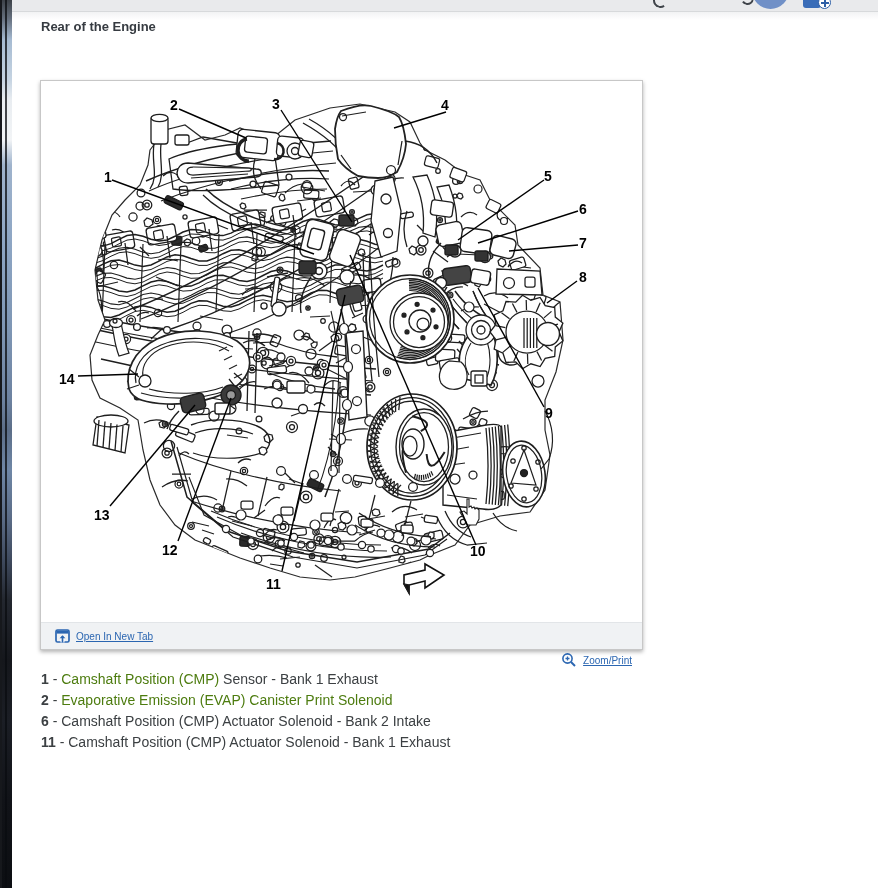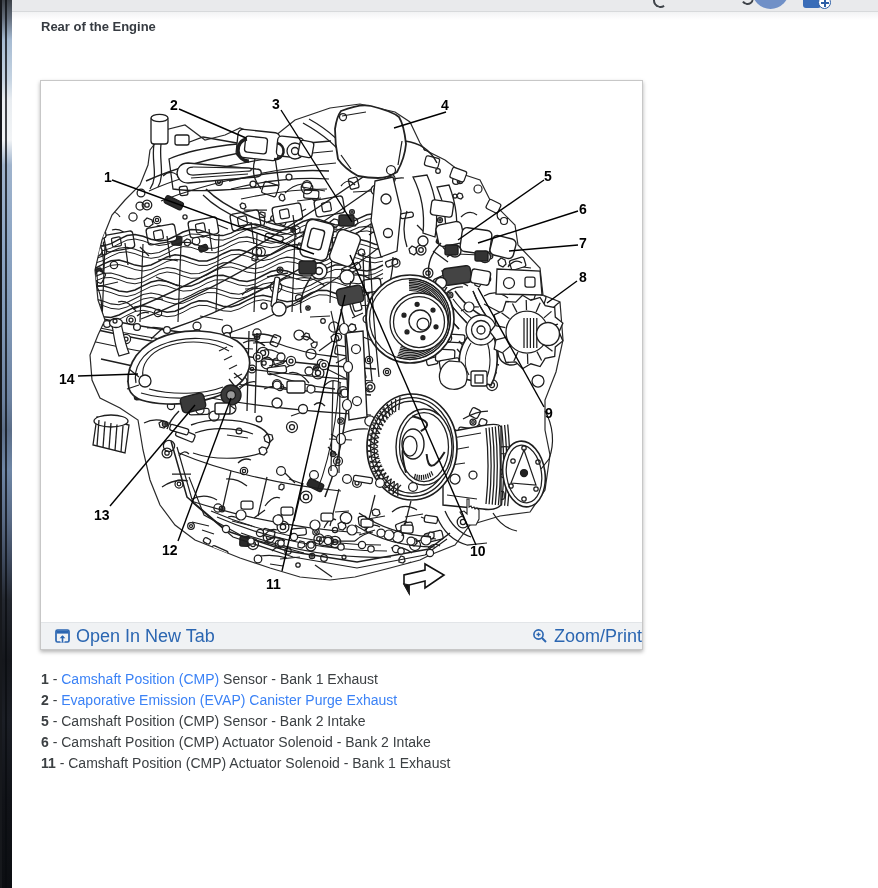--- a/index.html
+++ b/index.html
@@ -13,28 +13,28 @@
 .tb-curve2{position:absolute;left:741px;top:-8px;width:9px;height:9px;border:2px solid #3f444a;border-radius:50%;border-left-color:transparent;border-top-color:transparent;transform:rotate(10deg);}
 .tb-avatar{position:absolute;left:752px;top:-28px;width:37px;height:37px;border-radius:50%;background:#7090c7;}
 .tb-photo{position:absolute;left:803px;top:-12px;width:18px;height:20px;border-radius:3px;background:#3a6db8;}
 .tb-plus{position:absolute;left:818px;top:-4px;width:11px;height:11px;border-radius:50%;background:#fff;border:1.6px solid #2d5ea6;}
 .tb-plus:before{content:"";position:absolute;left:5px;top:2px;width:2px;height:8px;background:#2d5ea6;}
 .tb-plus:after{content:"";position:absolute;left:2px;top:5px;width:8px;height:2px;background:#2d5ea6;}
 #heading{position:absolute;left:41px;top:19px;font-size:13px;font-weight:bold;color:#363b41;text-align:right;}
 #imgbox{position:absolute;left:40px;top:80px;width:601px;height:568px;border:1px solid #c7c7c7;background:#fff;box-shadow:0 2px 4px rgba(0,0,0,.3);}
 #imgarea{position:absolute;left:0;top:0;width:601px;height:542px;background:#fff;overflow:hidden;}
 #imgfoot{position:absolute;left:0;bottom:0;width:601px;height:26px;background:#f0f2f4;border-top:1px solid #e2e5e8;}
-.flink{position:absolute;top:0;height:26px;display:flex;align-items:center;color:#2b66b1;font-size:18px;}
+.flink{position:absolute;top:0;height:26px;display:flex;align-items:center;color:#2b66b1;font-size:10px;text-decoration:underline;}
 .flink svg{margin-right:6px;}
 #openlink{left:14px;}
-#zoomlink{right:0;}
+#zoomlink{right:10px;margin-top:24px;}
 #list{position:absolute;left:41px;top:669px;font-size:14px;color:#3c4043;}
 .li{height:21px;line-height:21px;white-space:pre;}
 .li b{color:#3c4043;}
-.lk{color:#3b82f6;}
+.lk{color:#4d7c0f;}
 </style></head><body>
 <div id="topbar"></div>
 <div id="topshadow"></div>
 <div id="icons">
 <div class="tb-curve1"></div>
     <div class="tb-curve2"></div>
     <div class="tb-avatar"></div>
 <div class="tb-photo"></div>
     <div class="tb-plus"></div>
 </div>
@@ -1077,16 +1077,15 @@
         </svg>Open In New Tab</div>
 <div class="flink" id="zoomlink"><svg width="16" height="16" viewBox="0 0 16 16">
           <circle cx="6.5" cy="6.5" r="4.6" fill="none" stroke="#2b66b1" stroke-width="1.6"></circle>
           <line x1="10" y1="10" x2="14" y2="14" stroke="#2b66b1" stroke-width="2"></line>
           <path d="M6.5,4.5 L6.5,8.5 M4.5,6.5 L8.5,6.5" stroke="#2b66b1" stroke-width="1.3"></path>
         </svg>Zoom/Print</div>
 </div>
 </div>
 <div id="list">
 <div class="li"><b>1</b> - <span class="lk">Camshaft Position (CMP)</span> Sensor - Bank 1 Exhaust</div>
-<div class="li"><b>2</b> - <span class="lk">Evaporative Emission (EVAP) Canister Purge Exhaust</span></div>
-<div class="li"><b>5</b> - Camshaft Position (CMP) Sensor - Bank 2 Intake</div>
+<div class="li"><b>2</b> - <span class="lk">Evaporative Emission (EVAP) Canister Print Solenoid</span></div>
 <div class="li"><b>6</b> - Camshaft Position (CMP) Actuator Solenoid - Bank 2 Intake</div>
 <div class="li"><b>11</b> - Camshaft Position (CMP) Actuator Solenoid - Bank 1 Exhaust</div>
 </div>
 </body></html>

